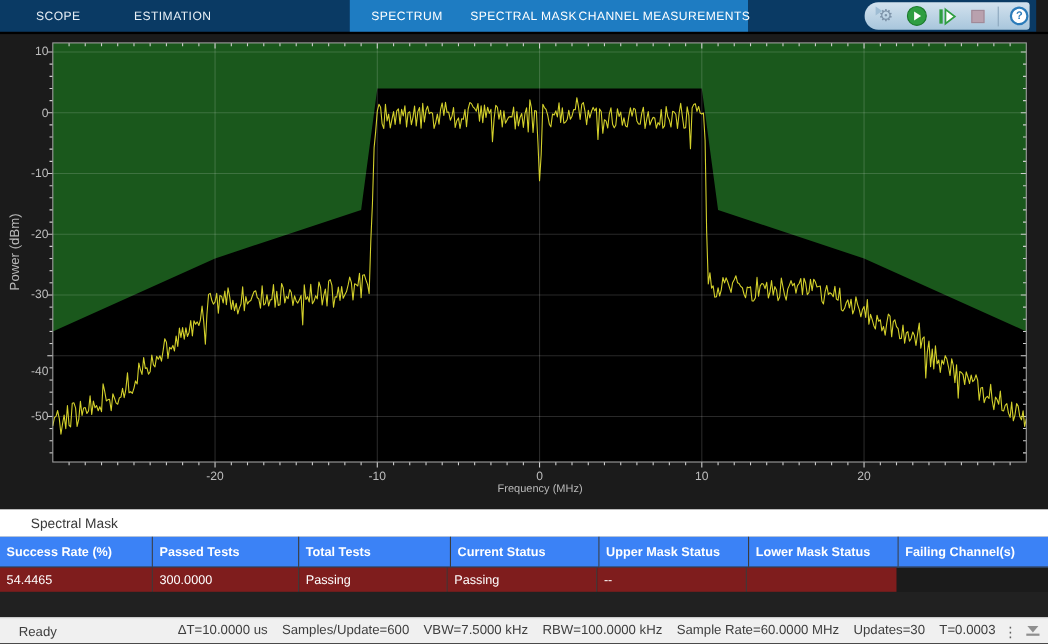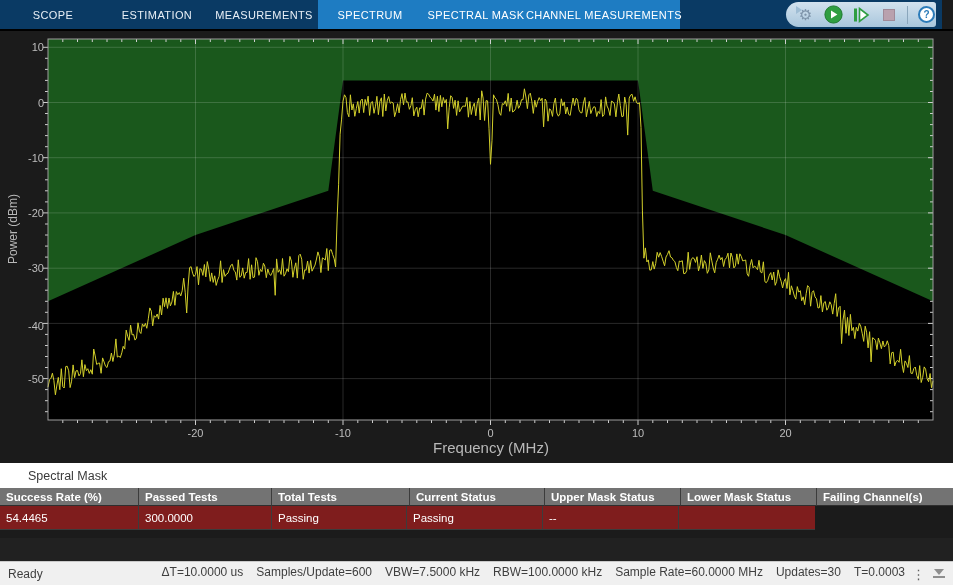--- a/index.html
+++ b/index.html
@@ -23,60 +23,59 @@
   .qab-sep { width:1px; height:18px; background:#8aa6bc; }
   .help-circle { width:17px; height:17px; border-radius:50%; background:#ffffff; border:2px solid #2b7bb9;
                  color:#2b7bb9; font-size:10px; font-weight:bold; display:flex; align-items:center; justify-content:center; }
 
   
   .figure { position:absolute; left:0; top:29px; width:953px; height:434px; background:#1b1b1b; border-top:2px solid #000; }
   .figure svg { position:absolute; left:0; top:0; }
   .ylabel { position:absolute; left:13px; top:198px; transform:translate(-50%,-50%) rotate(-90deg);
             color:#b9b9b9; font-size:12px; white-space:nowrap; }
   .xlabel { position:absolute; left:491px; top:408px; transform:translateX(-50%);
-            color:#b9b9b9; font-size:15px; white-space:nowrap; }
+            color:#b9b9b9; font-size:10px; white-space:nowrap; }
   .ytick-lab { position:absolute; width:40px; left:4px; text-align:right; color:#bdbdbd; font-size:11px; }
   .xtick-lab { position:absolute; transform:translateX(-50%); color:#bdbdbd; font-size:11px; }
 
   
   .panel-title { position:absolute; left:0; top:463px; width:953px; height:25px; background:#ffffff;
                  display:flex; align-items:center; }
   .panel-title span { margin-left:28px; color:#3a3a3a; font-size:12.5px; }
   .mask-table { position:absolute; left:0; top:488px; width:953px; }
   .trow { display:flex; width:953px; }
   .tcell { border-right:1px solid #3c3c3c; padding-left:6px; display:flex; align-items:center;
            color:#ffffff; font-size:11.5px; overflow:hidden; white-space:nowrap; }
-  .thead .tcell { height:18px; font-weight:bold; background:#737373; border-bottom:1px solid #2e2e2e; }
+  .thead .tcell { height:28px; font-weight:bold; background:#3b82f6; border-bottom:1px solid #2e2e2e; }
   .tdata .tcell { height:24px; background:#7f1d1d; border-bottom:1px solid #3c3c3c; }
   .tcell:last-child { border-right:none; }
   .c0{width:139px;} .c1{width:133px;} .c2{width:138px;} .c3{width:135px;} .c4{width:136px;} .c5{width:136px;} .c6{width:136px;}
   .filler { position:absolute; left:0; top:538px; width:953px; height:23px; background:#212121; }
 
   
   .statusbar { position:absolute; left:0; top:561px; width:953px; height:24px; background:#f0f0f0;
-               border-top:1px solid #c9c9c9; display:flex; align-items:center; color:#3e3e3e; font-size:12px; }
+               border-top:1px solid #c9c9c9; display:flex; align-items:center; color:#3e3e3e; font-size:12px;padding-left:9px; }
   .status-left { margin-left:8px; }
   .status-stats { position:absolute; right:48px; top:0; height:20px; display:flex; align-items:center;text-align:right; }
   .status-stats span { margin-left:13px; white-space:nowrap; }
   .overflow-dots { position:absolute; right:28px; top:0; height:24px; display:flex; align-items:center;
                    color:#5f5f5f; font-size:13px; cursor:pointer; }
   .dock-icon { position:absolute; right:8px; top:7px; width:12px; height:10px; cursor:pointer; }
   .dock-icon .tri { position:absolute; left:1px; top:0; width:0; height:0;
                     border-left:5px solid transparent; border-right:5px solid transparent; border-top:6px solid #8f8f8f; }
   .dock-icon .bar { position:absolute; left:0; top:7px; width:12px; height:2px; background:#8f8f8f; }
 </style>
 </head>
 <body>
 
 <div id="app">
 
   <div class="tabbar">
     <div class="tab" style="left:20px;width:66px;">SCOPE</div>
     <div class="tab" style="left:112px;width:90px;">ESTIMATION</div>
-    <div class="tab" style="left:208px;width:112px;">MEASUREMENTS</div>
 
     <div class="ctx-group">
       <div class="tab" style="left:6px;width:92px;">SPECTRUM</div>
       <div class="tab" style="left:106px;width:104px;">SPECTRAL MASK</div>
       <div class="tab" style="left:216px;width:140px;">CHANNEL MEASUREMENTS</div>
     </div>
 
     <div class="qab">
       <div class="qab-btn">
         <span class="gear-glyph">⚙<span class="gear-arrow"></span></span>
@@ -309,21 +308,21 @@
         <rect x="48" y="8" width="885" height="381" fill="none" stroke="#9e9e9e" stroke-width="1"></rect>
       </svg>
     <div class="ylabel">Power (dBm)</div>
     <div class="xlabel">Frequency (MHz)</div>
     <div id="ytick-labels">
         <div class="ytick-lab" style="top: 10.2826px;">10</div>
         <div class="ytick-lab" style="top: 65.5px;">0</div>
         <div class="ytick-lab" style="top: 120.717px;">-10</div>
         <div class="ytick-lab" style="top: 175.935px;">-20</div>
         <div class="ytick-lab" style="top: 231.152px;">-30</div>
-        <div class="ytick-lab" style="top: 289px;">-40</div>
+        <div class="ytick-lab" style="top: 301px;">-40</div>
         <div class="ytick-lab" style="top: 341.587px;">-50</div>
       </div>
     <div id="xtick-labels">
         <div class="xtick-lab" style="left: 195.5px; top: 396px;">-20</div>
         <div class="xtick-lab" style="left: 343px; top: 396px;">-10</div>
         <div class="xtick-lab" style="left: 490.5px; top: 396px;">0</div>
         <div class="xtick-lab" style="left: 638px; top: 396px;">10</div>
         <div class="xtick-lab" style="left: 785.5px; top: 396px;">20</div>
       </div>
   </div>

